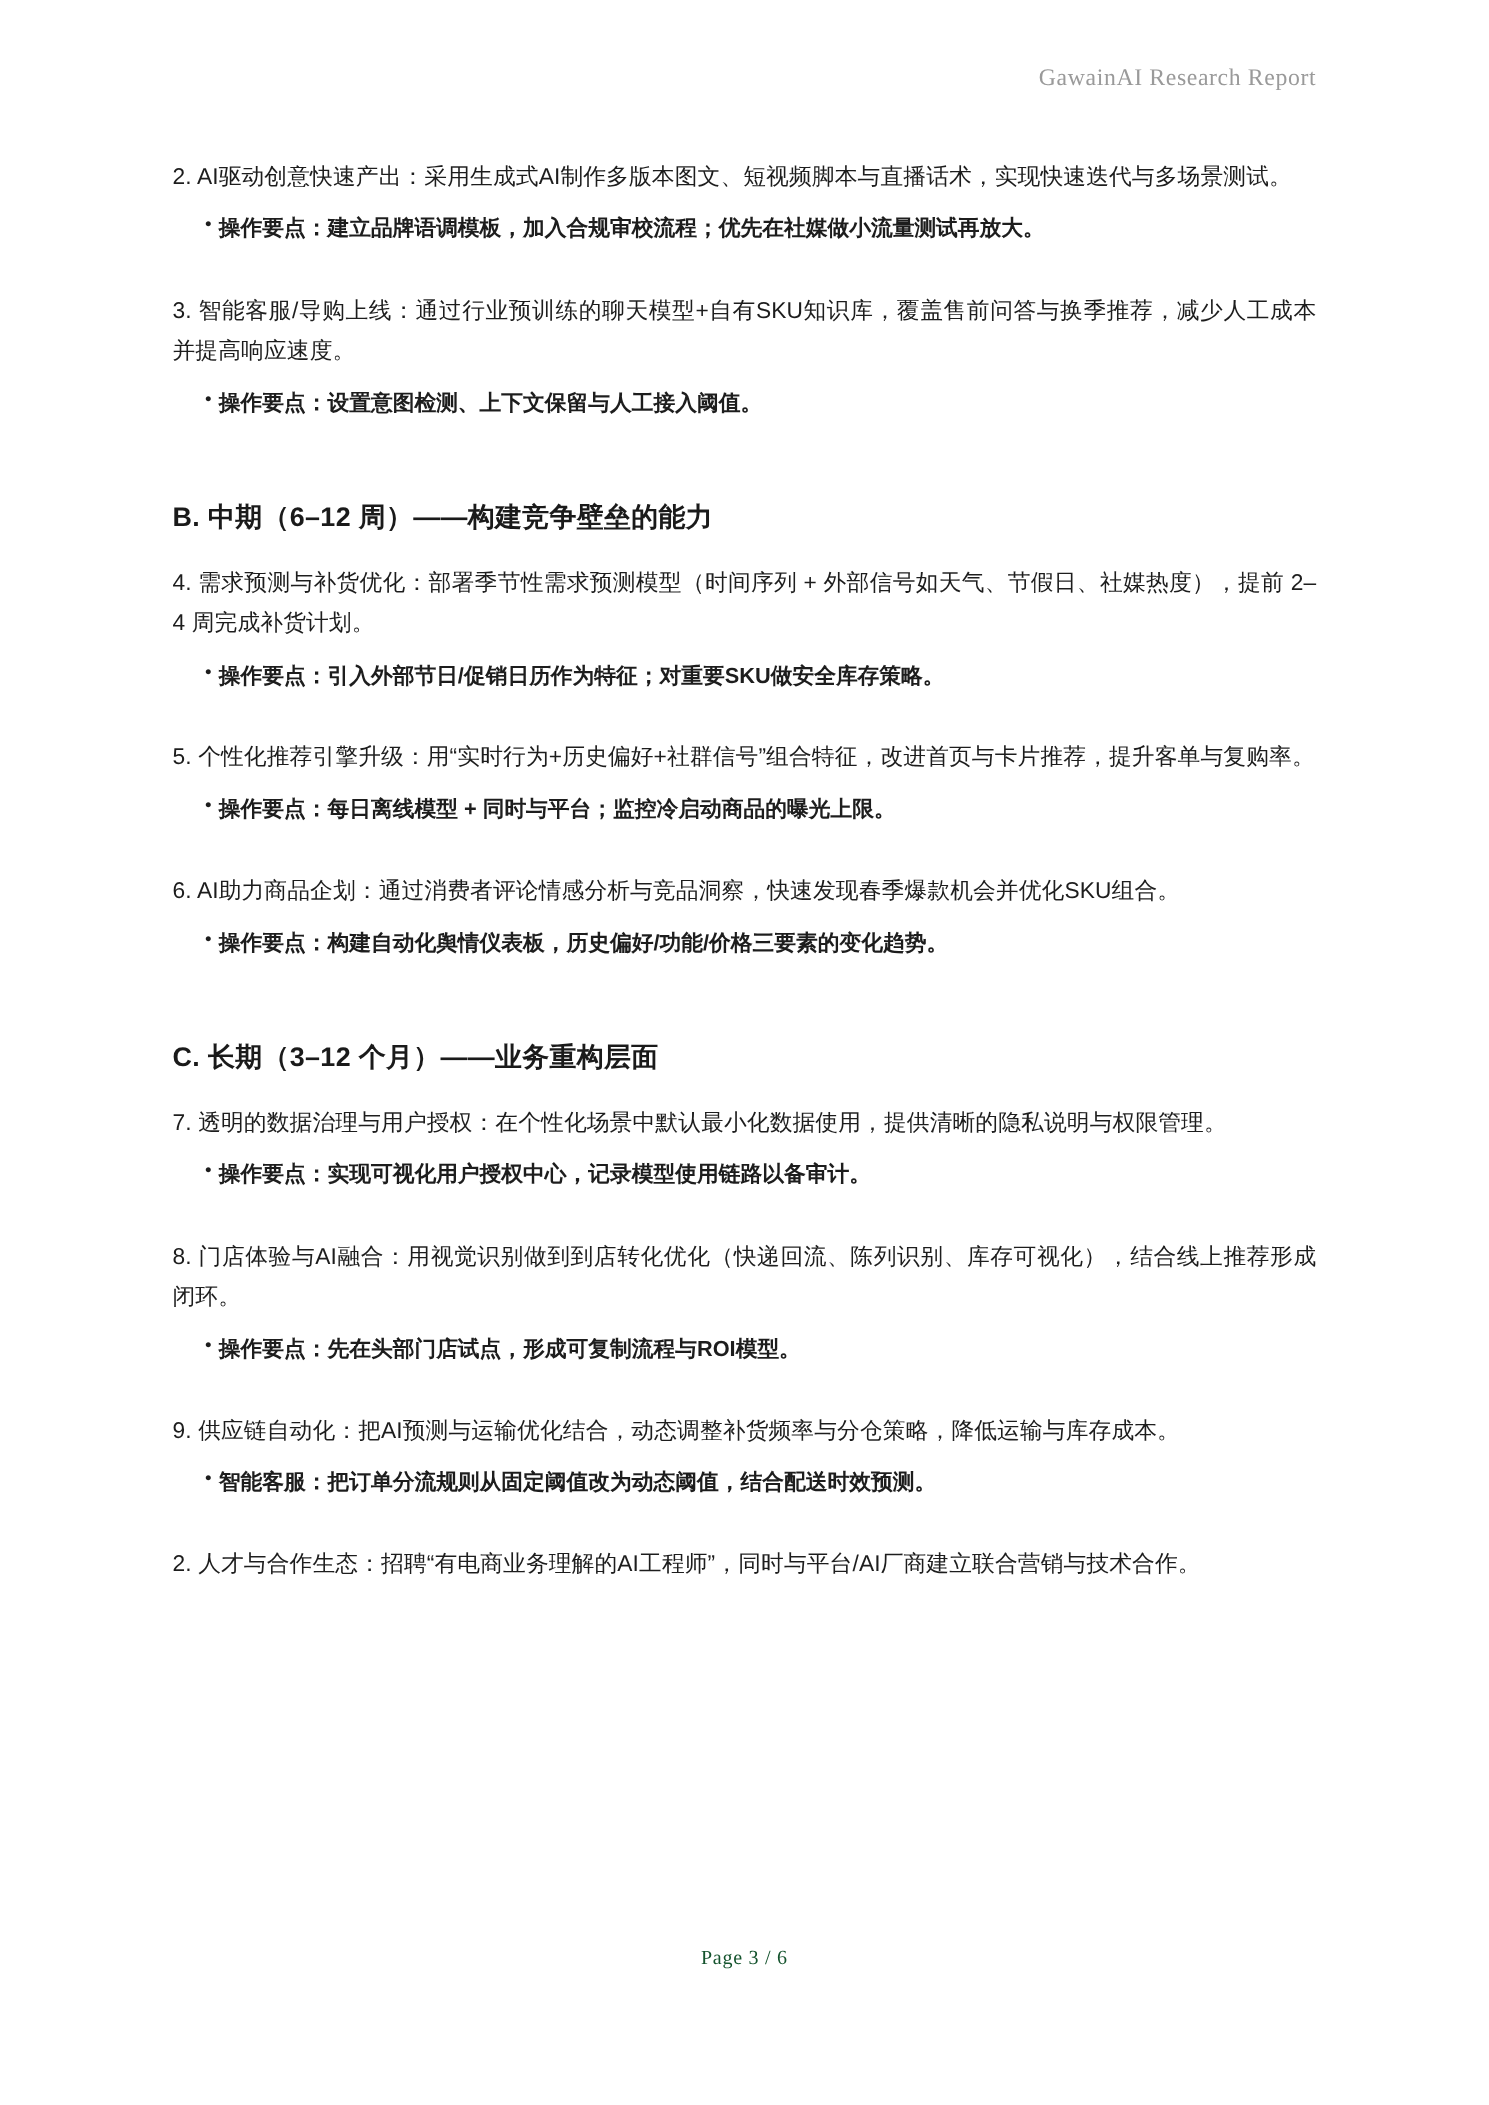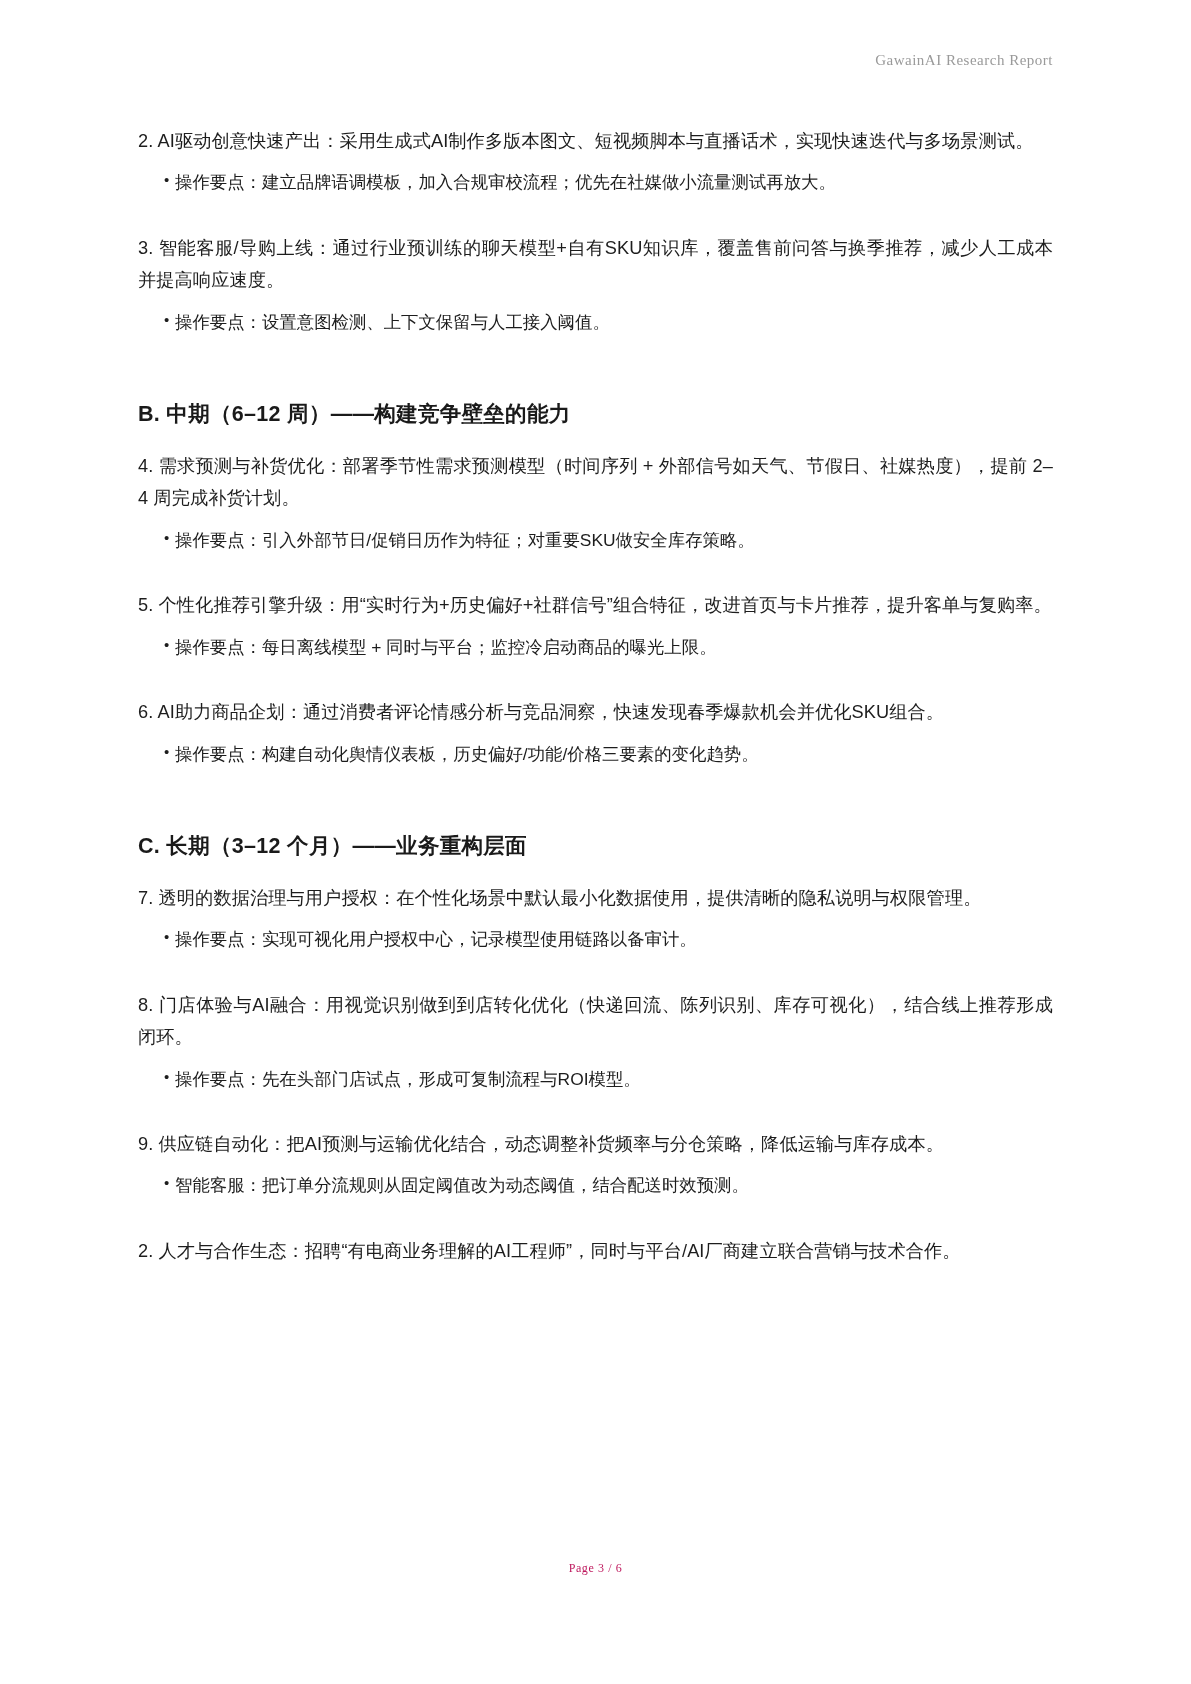--- a/index.html
+++ b/index.html
@@ -14,21 +14,21 @@
     background: #ffffff;
     box-sizing: border-box;
     font-family: "Liberation Sans", "DejaVu Sans", sans-serif;
     overflow: hidden;
   }
   .running-header {
     position: absolute;
     top: 52px;
     right: 138px;
     font-family: "Liberation Serif", "DejaVu Serif", serif;
-    font-size: 15px;
+    font-size: 19px;
     letter-spacing: 0.5px;
     color: #9a9a9a;
     white-space: nowrap;
   }
   .content {
     position: absolute;
     left: 138px;
     top: 125px;
     width: 915px;
   }
@@ -49,20 +49,21 @@
   }
   .bullet-dot {
     flex: 0 0 auto;
     width: 11px;
     font-size: 15px;
     line-height: 1.75;
     color: #1d1d1d;
   }
   .bullet-text {
     flex: 1 1 auto;
+    font-weight: bold;
   }
   .section-heading {
     font-size: 21.5px;
     font-weight: bold;
     color: #1a1a1a;
     margin: 62px 0 22px 0;
     letter-spacing: 0.3px;
   }
   .section-heading.first-sec {
   }
@@ -72,22 +73,22 @@
   .block.gap {
     margin-top: 34px;
   }
   .footer {
     position: absolute;
     left: 0;
     right: 0;
     bottom: 108px;
     text-align: center;
     font-family: "Liberation Serif", "DejaVu Serif", serif;
-    font-size: 12px;
-    color: #be185d;
+    font-size: 16px;
+    color: #14532d;
     letter-spacing: 0.6px;
   }
 </style>
 </head>
 <body>
 
 <div class="page">
 
   <div class="running-header">GawainAI Research Report</div>
 

